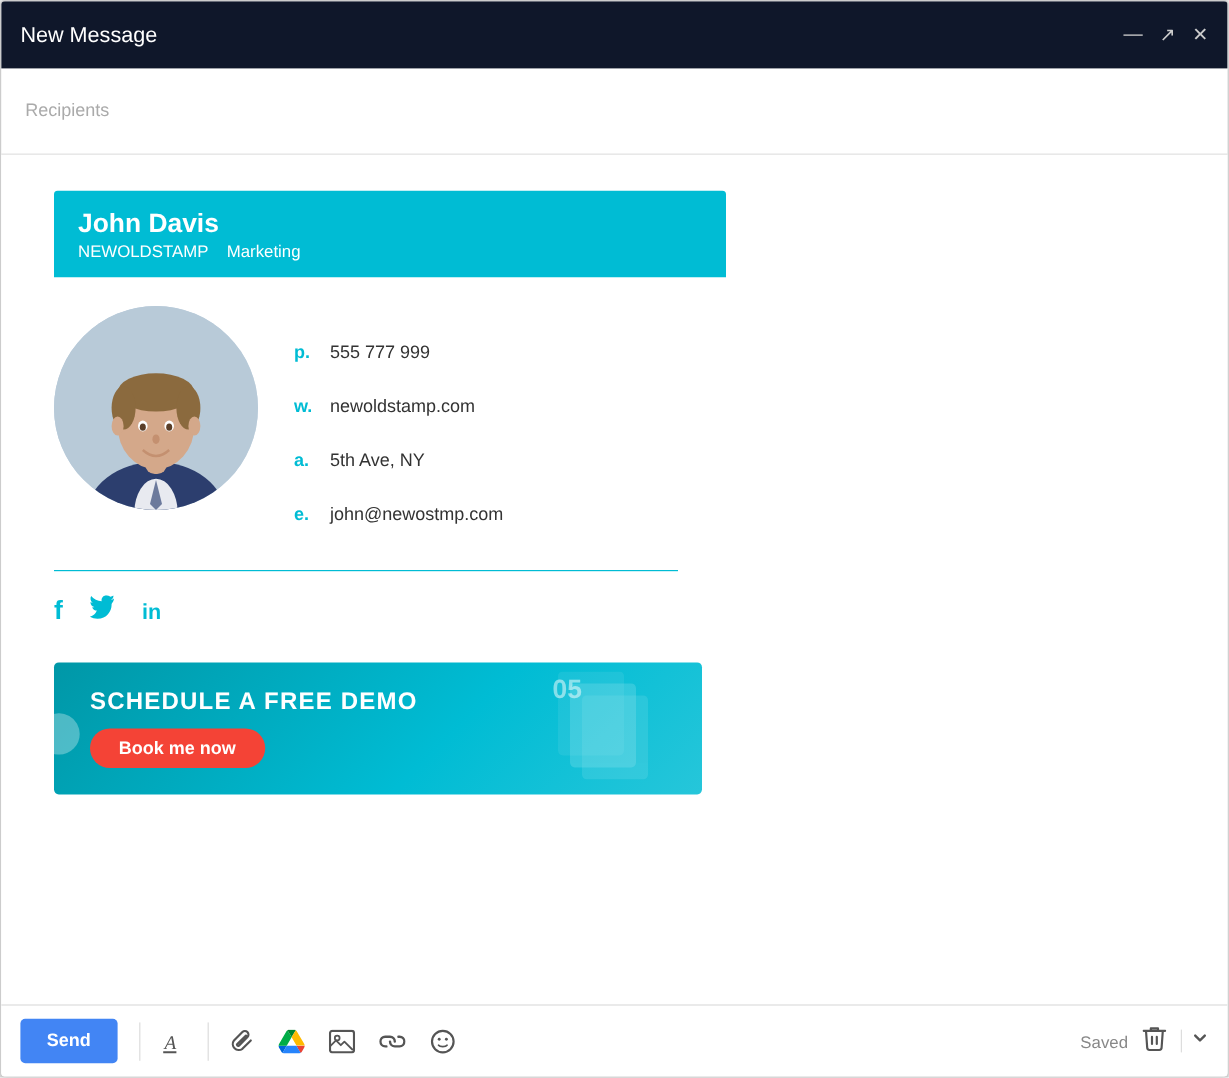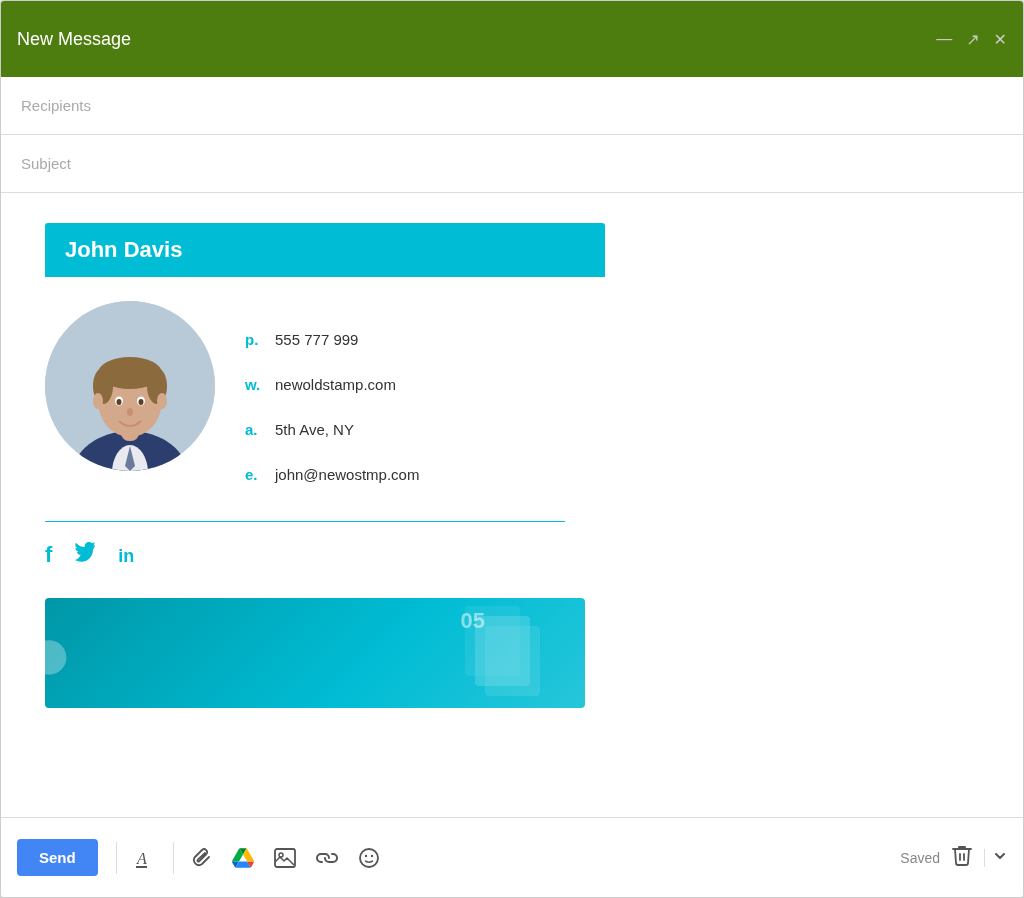--- a/index.html
+++ b/index.html
@@ -12,24 +12,24 @@
       border: 1px solid #ccc;
       border-radius: 4px;
       display: flex;
       flex-direction: column;
       box-shadow: 0 2px 10px rgba(0,0,0,0.3);
       overflow: hidden;
     }
 
     
     .title-bar {
-      background: #4d7c0f;
+      background: #0f172a;
       color: #fff;
       padding: 0 16px;
-      height: 76px;
+      height: 56px;
       display: flex;
       align-items: center;
       justify-content: space-between;
       flex-shrink: 0;
     }
     .title-bar-title {
       font-size: 18px;
       font-weight: normal;
       color: #fff;
     }
@@ -42,21 +42,21 @@
       color: #ccc;
       font-size: 16px;
       cursor: pointer;
       user-select: none;
     }
 
     
     .field-row {
       border-bottom: 1px solid #ddd;
       padding: 4px 20px;
-      height: 58px;
+      height: 72px;
       display: flex;
       align-items: center;
       flex-shrink: 0;
     }
     .field-row input {
       border: none;
       outline: none;
       font-size: 15px;
       color: #888;
       width: 100%;
@@ -199,21 +199,21 @@
       right: 100px;
       top: 10px;
       color: rgba(255,255,255,0.5);
       font-size: 22px;
       font-weight: bold;
     }
 
     
     .toolbar {
       border-top: 1px solid #ddd;
-      height: 80px;
+      height: 60px;
       padding: 0 16px;
       display: flex;
       align-items: center;
       gap: 0;
       background: #fff;
       flex-shrink: 0;
     }
     .send-button {
       background: #4285f4;
       color: #fff;
@@ -287,29 +287,31 @@
       <span>—</span>
       <span>↗</span>
       <span>✕</span>
     </div>
   </div>
 
   <div class="field-row">
     <input type="text" placeholder="Recipients" style="">
   </div>
 
-  <div class="field-row">
-    <input type="text" placeholder="Subject" style="">
-  </div>
 
   <div class="body-area">
     <div class="signature-card">
 
       <div class="name-banner">
         <div class="full-name">John Davis</div>
+        <div class="company-line">
+          <span>NEWOLDSTAMP</span>
+          &nbsp;&nbsp;
+          <span>Marketing</span>
+        </div>
       </div>
 
       <div class="profile-section">
 
         <div class="person-placeholder">
           
           <svg viewBox="0 0 170 170" xmlns="http://www.w3.org/2000/svg">
             <defs>
               <clipPath id="circle-clip">
                 <circle cx="85" cy="85" r="85"></circle>
@@ -376,20 +378,24 @@
           <svg width="22" height="22" viewBox="0 0 24 24" fill="#00bcd4" xmlns="http://www.w3.org/2000/svg">
             <path d="M23 3a10.9 10.9 0 0 1-3.14 1.53A4.48 4.48 0 0 0 22.43.36a9 9 0 0 1-2.83 1.08A4.52 4.52 0 0 0 16.11 0c-2.5 0-4.52 2.02-4.52 4.52 0 .35.04.7.11 1.03A12.84 12.84 0 0 1 2.16.83a4.52 4.52 0 0 0 1.4 6.03 4.48 4.48 0 0 1-2.05-.57v.06c0 2.19 1.56 4.02 3.63 4.43a4.5 4.5 0 0 1-2.04.08 4.52 4.52 0 0 0 4.22 3.14A9.06 9.06 0 0 1 1 19.54 12.78 12.78 0 0 0 7.9 21.5c8.29 0 12.83-6.87 12.83-12.83 0-.2 0-.39-.01-.58A9.17 9.17 0 0 0 23 3z"></path>
           </svg>
         </a>
         <a class="social-icon" href="#" style="font-size:18px; font-weight:bold; color:#00bcd4; text-decoration:none; display:flex; align-items:center;">in</a>
       </div>
 
       <div class="promo-banner">
 
         <span class="promo-deco-globe">●</span>
+        <div class="promo-banner-content">
+          <div class="promo-title">SCHEDULE  A FREE DEMO</div>
+          <button class="promo-button">Book me now</button>
+        </div>
         <span class="promo-num">05</span>
 
         <div class="promo-deco">
           <svg width="100" height="90" viewBox="0 0 100 90" fill="none" xmlns="http://www.w3.org/2000/svg">
             <rect x="20" y="10" width="55" height="70" rx="4" fill="rgba(255,255,255,0.3)"></rect>
             <rect x="30" y="20" width="55" height="70" rx="4" fill="rgba(255,255,255,0.2)"></rect>
             <rect x="10" y="0" width="55" height="70" rx="4" fill="rgba(255,255,255,0.15)"></rect>
           </svg>
         </div>
       </div>

